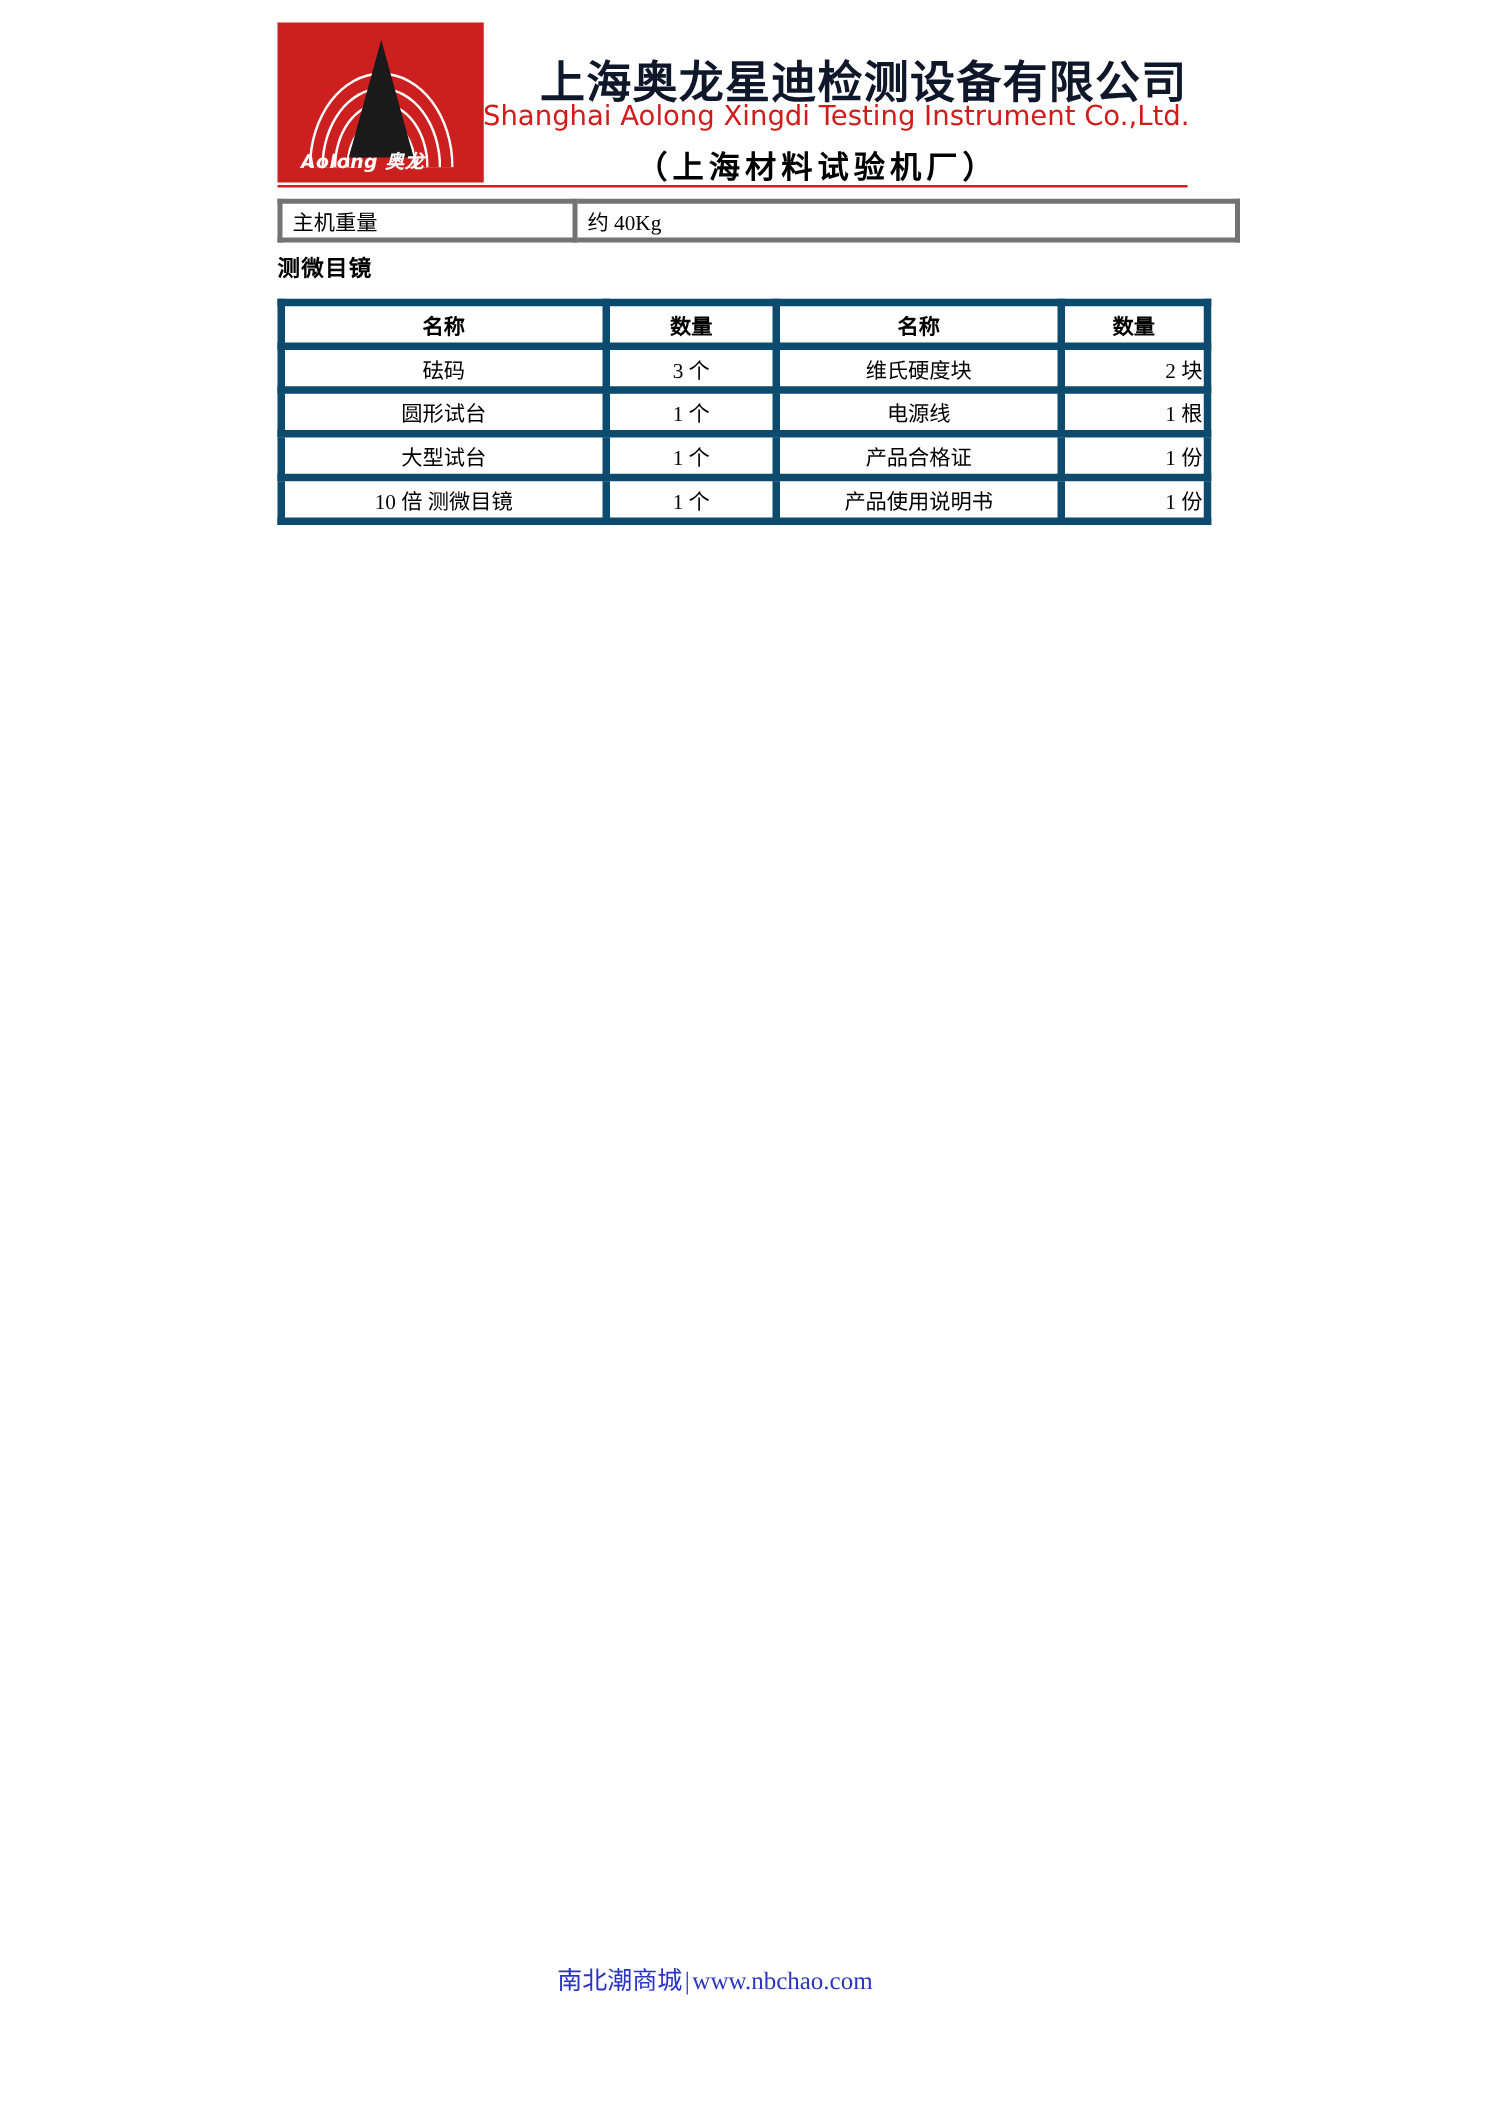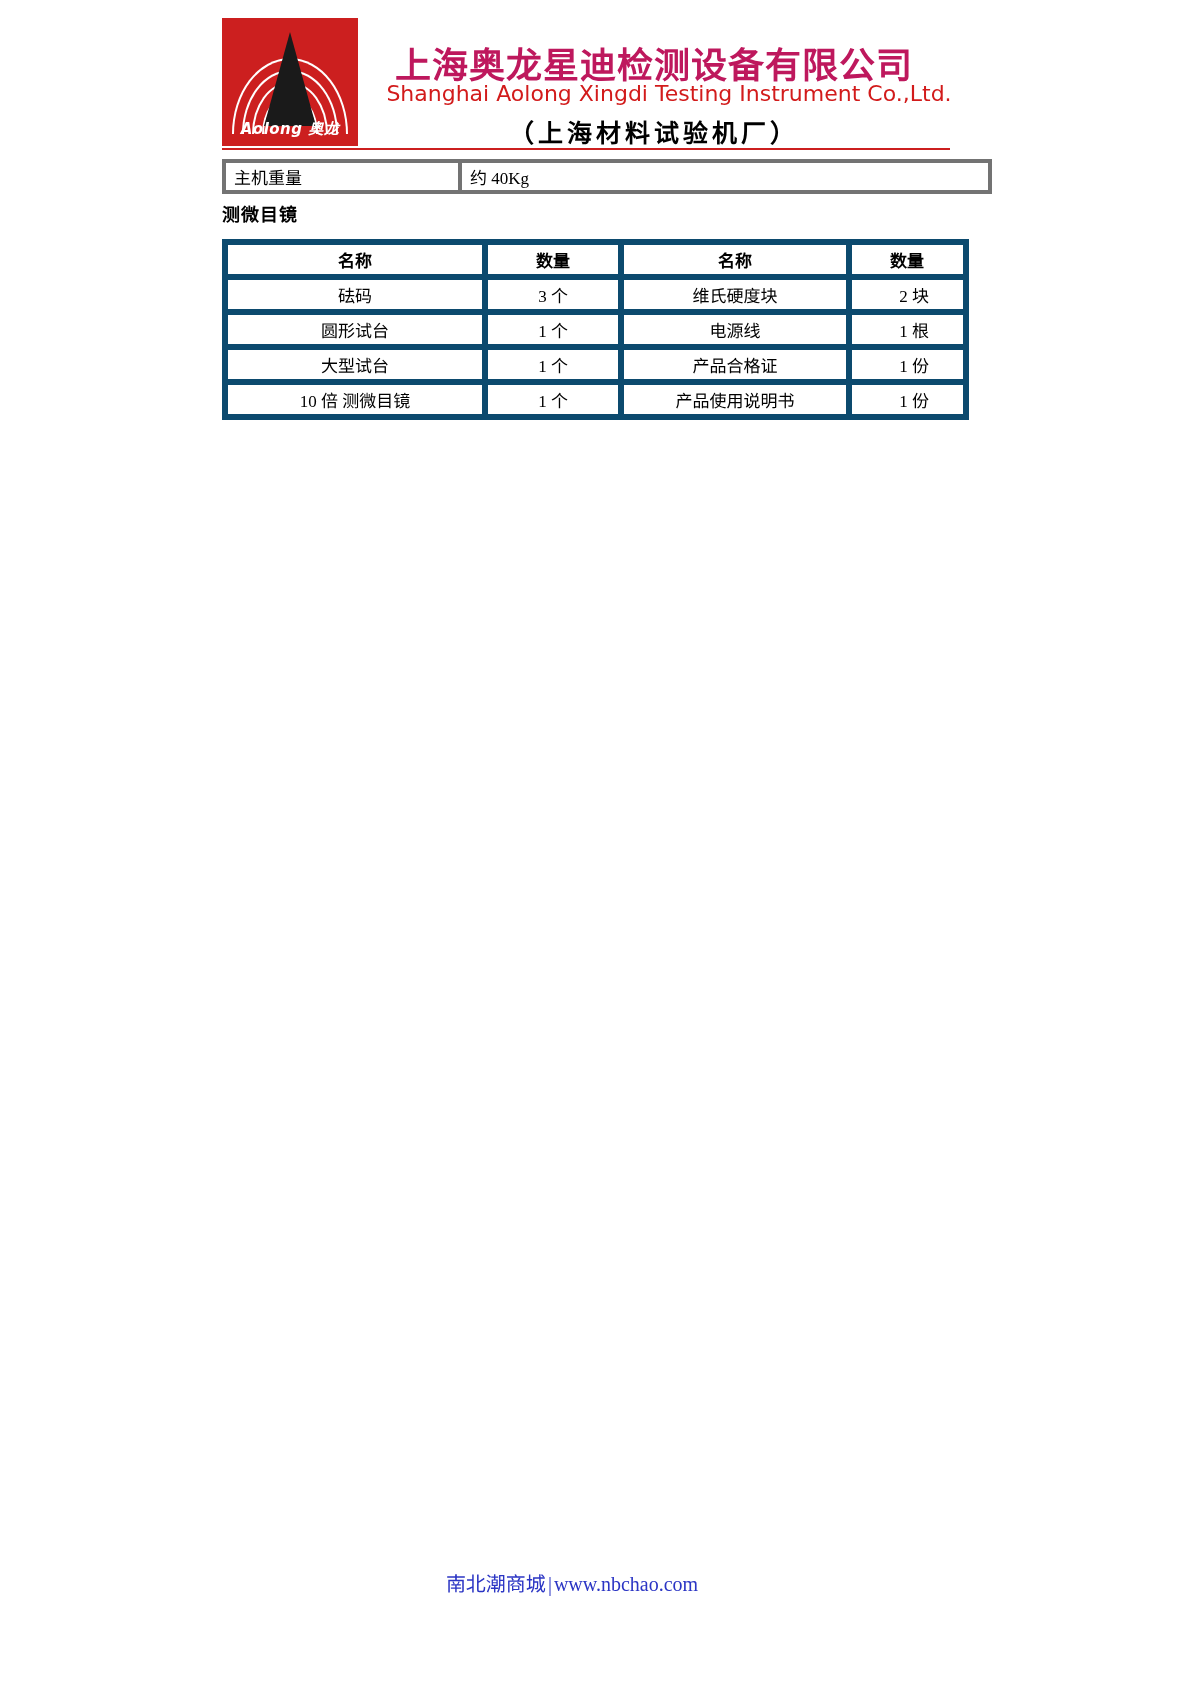--- a/index.html
+++ b/index.html
@@ -35,20 +35,21 @@
   }
 
   .logo-box {
     position: absolute;
     left: 0;
     top: 0;
     width: 136px;
     height: 128px;
     background: #cc1f1f;
     overflow: hidden;
+    padding-left: 29px;
   }
   .logo-arcs {
     position: absolute;
     left: 50%;
     top: 30px;
     transform: translateX(-50%);
     width: 120px;
     height: 86px;
   }
   .logo-arcs .arc {
@@ -95,22 +96,22 @@
     left: 136px;
     top: 0;
     width: 592px;
     height: 128px;
   }
   .title-cn {
     position: absolute;
     left: 0;
     top: 18px;
     width: 592px;
-    text-align: center;
-    color: #be185d;
+    text-align: right;
+    color: #0f172a;
     font-family: "DejaVu Sans", "Liberation Sans", sans-serif;
     font-weight: bold;
     font-size: 36px;
     letter-spacing: 1px;
     white-space: nowrap;
   }
   .title-en {
     position: absolute;
     left: 15px;
     top: 63px;
@@ -190,21 +191,21 @@
     font-size: 17px;
     font-weight: normal;
     vertical-align: middle;
   }
   .table-config th {
     font-weight: bold;
   }
   .table-config .col-name  { width: 252px; text-align: center; }
   .table-config .col-qty   { width: 128px; text-align: center; }
   .table-config .col-name2 { width: 220px; text-align: center; }
-  .table-config .col-qty2  { width: 110px; text-align: center; padding-left: 14px; }
+  .table-config .col-qty2  { width: 110px; text-align: right; padding-left: 14px; }
   .table-config th.col-qty2 { text-align: center; padding-left: 0; }
   .table-config td.empty { border-left: 1px solid #000; }
 
   
   .footer {
     position: absolute;
     left: 0;
     top: 1568px;
     width: 1144px;
     text-align: center;

